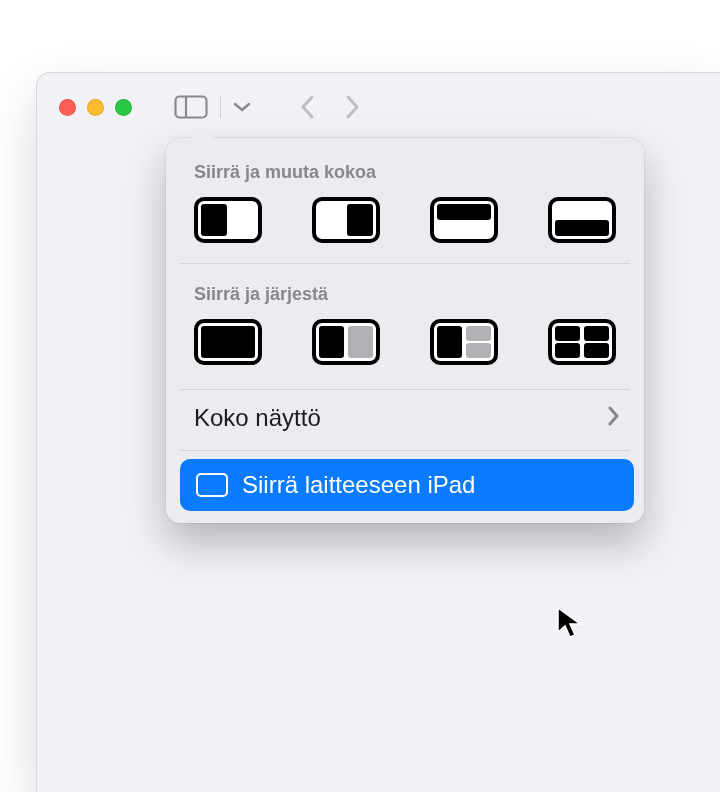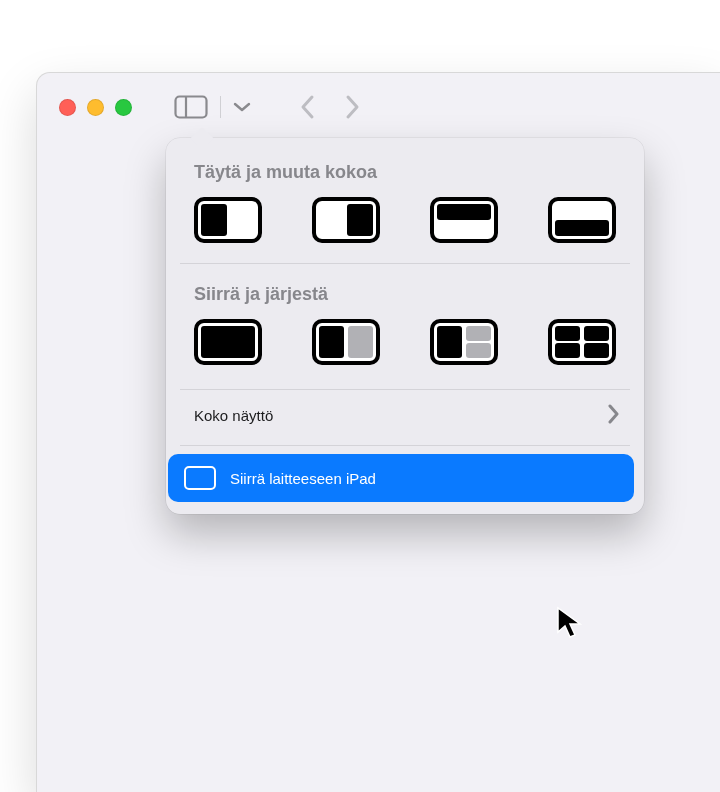--- a/index.html
+++ b/index.html
@@ -145,31 +145,31 @@
       background: #d4d3d8;
       margin: 0 14px 14px 14px;
     }
     .divider.tight { margin-bottom: 0; margin-top: 4px; }
 
     .menu-row {
       display: flex;
       align-items: center;
       justify-content: space-between;
       padding: 14px 24px 14px 28px;
-      font-size: 15px;
+      font-size: 24px;
       color: #1c1c1e;
       cursor: pointer;
     }
     .menu-row .chev { color: #87878c; }
 
     .menu-row.highlight {
       background: #0a7aff;
       color: #fff;
       border-radius: 10px;
-      margin: 8px 10px 2px 2px;
+      margin: 8px 10px 2px 14px;
       padding: 12px 16px 12px 16px;
       justify-content: flex-start;
       gap: 14px;
     }
     .menu-row.highlight .dev-icon {
       width: 32px;
       height: 24px;
       border: 2.5px solid #fff;
       border-radius: 5px;
       position: relative;
@@ -215,21 +215,21 @@
       </div>
       <div class="nav-arrow">
         <svg width="16" height="26" viewBox="0 0 16 26">
             <path d="M3 3 L12 13 L3 23" stroke="#bdbdc2" stroke-width="3" fill="none" stroke-linecap="round" stroke-linejoin="round"></path>
           </svg>
       </div>
     </div>
   </div>
 
   <div class="popup">
-    <div class="section-label">Täytä ja muuta kokoa</div>
+    <div class="section-label">Siirrä ja muuta kokoa</div>
     <div class="icon-row">
       <div class="tile-icon t-left">
           <div class="fill"></div>
         </div>
       <div class="tile-icon t-right">
           <div class="fill"></div>
         </div>
       <div class="tile-icon t-top">
           <div class="fill"></div>
         </div>

